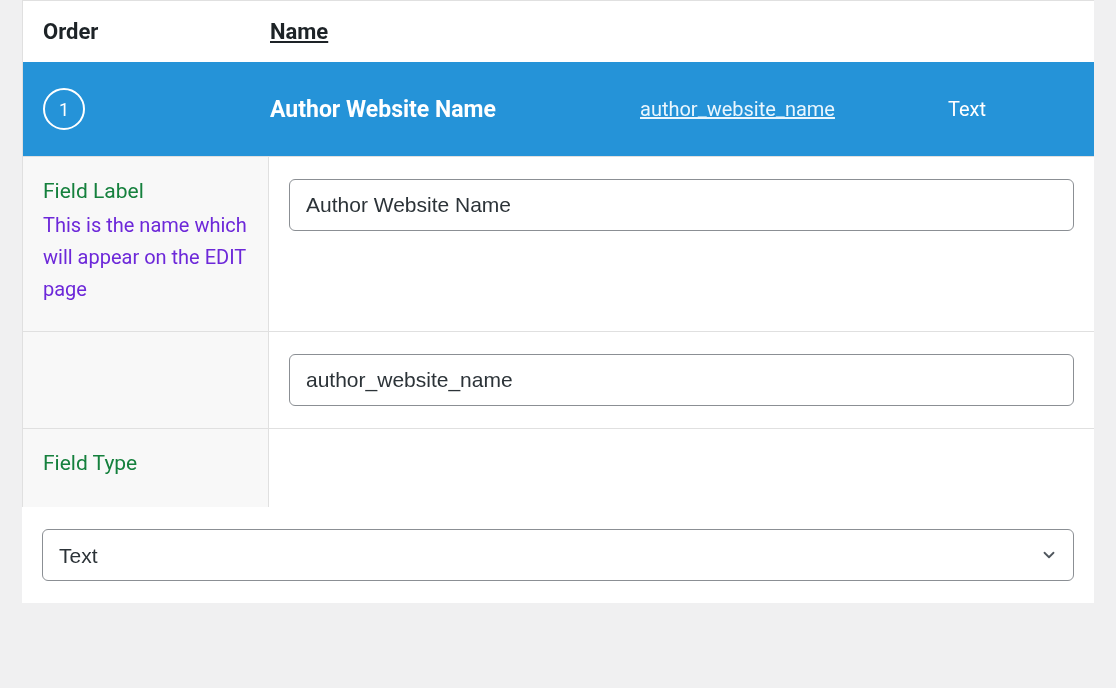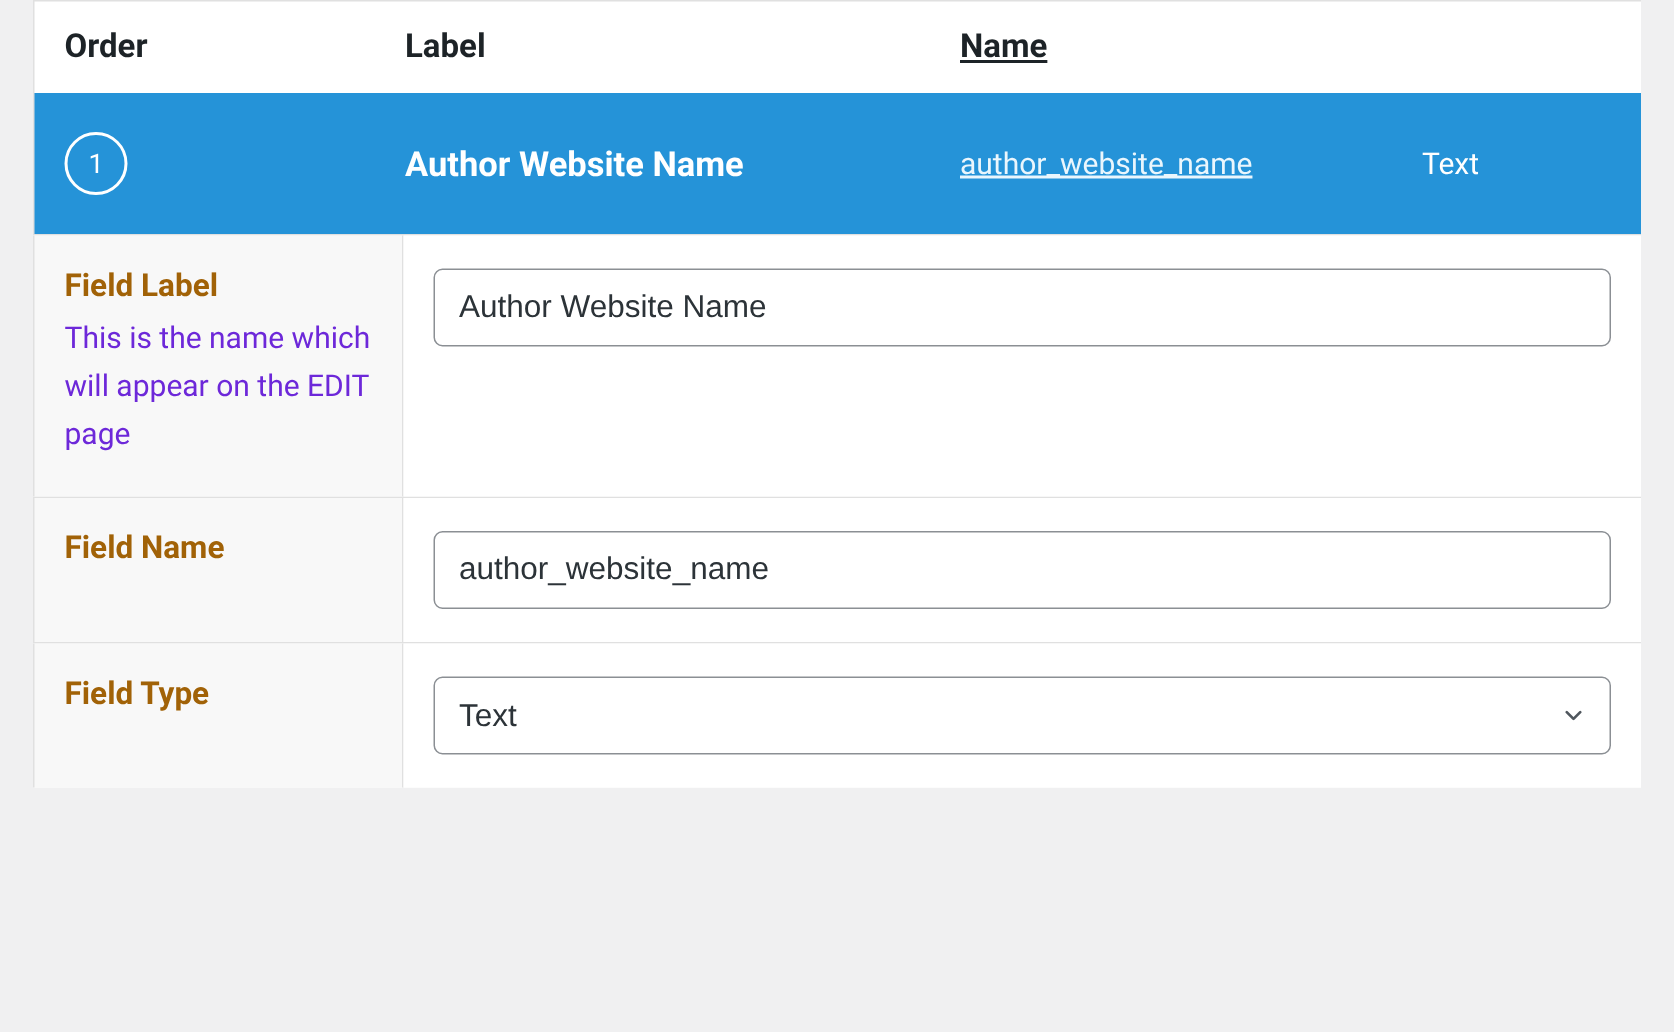--- a/index.html
+++ b/index.html
@@ -77,32 +77,33 @@
     
     .settings {
       border-top: 1px solid #e0e0e0;
     }
     .setting-row {
       display: flex;
       border-bottom: 1px solid #e0e0e0;
     }
     .setting-row:last-child {
       border-bottom: none;
+      flex-direction: column;
     }
     .setting-left {
       width: 247px;
       background: #f8f8f8;
       padding: 22px 20px 26px 20px;
       border-left: 1px solid #e0e0e0;
       border-right: 1px solid #e0e0e0;
     }
     .setting-title {
-      font-weight: 700;
+      font-weight: 400;
       font-size: 21px;
-      color: #a16207;
+      color: #15803d;
       margin-bottom: 6px;
     }
     .setting-desc {
       font-size: 20px;
       color: #6d28d9;
       line-height: 1.6;
     }
     .setting-right {
       flex: 1;
       padding: 22px 20px 22px 20px;
@@ -145,21 +146,20 @@
     }
     .chevron svg { display: block; }
   </style>
 </head>
 <body>
 
 <div class="panel">
 
   <div class="header-row">
     <div class="col col-order">Order</div>
-    <div class="col col-label">Label</div>
     <div class="col col-name">Name</div>
   </div>
 
   <div class="field-row">
     <div class="col-order">
       <div class="order-badge">
         <span>1</span>
       </div>
     </div>
     <div class="col-label">Author Website Name</div>
@@ -174,21 +174,20 @@
         <div class="setting-title">Field Label</div>
         <div class="setting-desc">This is the name which will appear on the EDIT page</div>
       </div>
       <div class="setting-right">
         <input type="text" class="text-input" value="Author Website Name" style="">
       </div>
     </div>
 
     <div class="setting-row">
       <div class="setting-left">
-        <div class="setting-title">Field Name</div>
       </div>
       <div class="setting-right">
         <input type="text" class="text-input" value="author_website_name" style="">
       </div>
     </div>
 
     <div class="setting-row">
       <div class="setting-left">
         <div class="setting-title">Field Type</div>
       </div>

